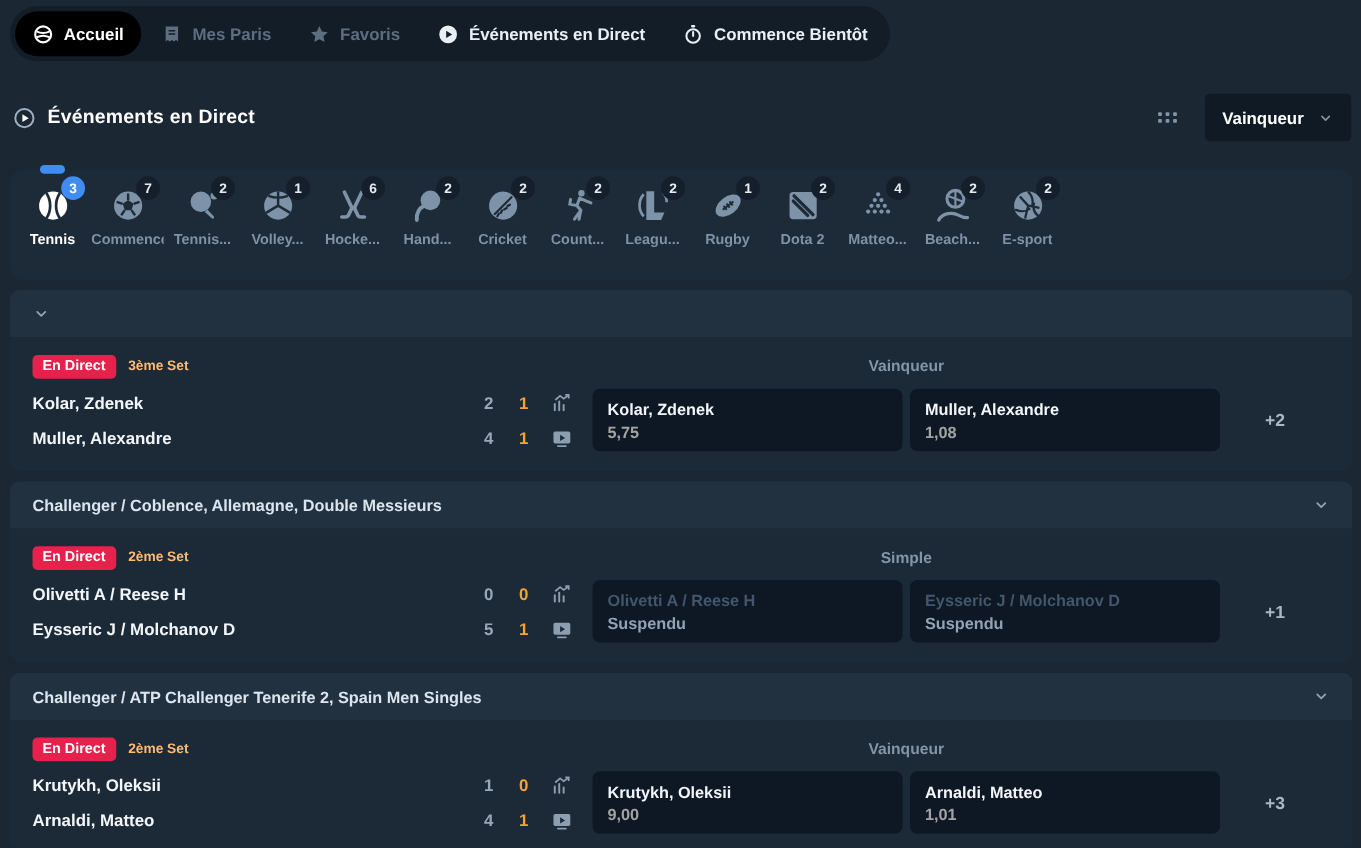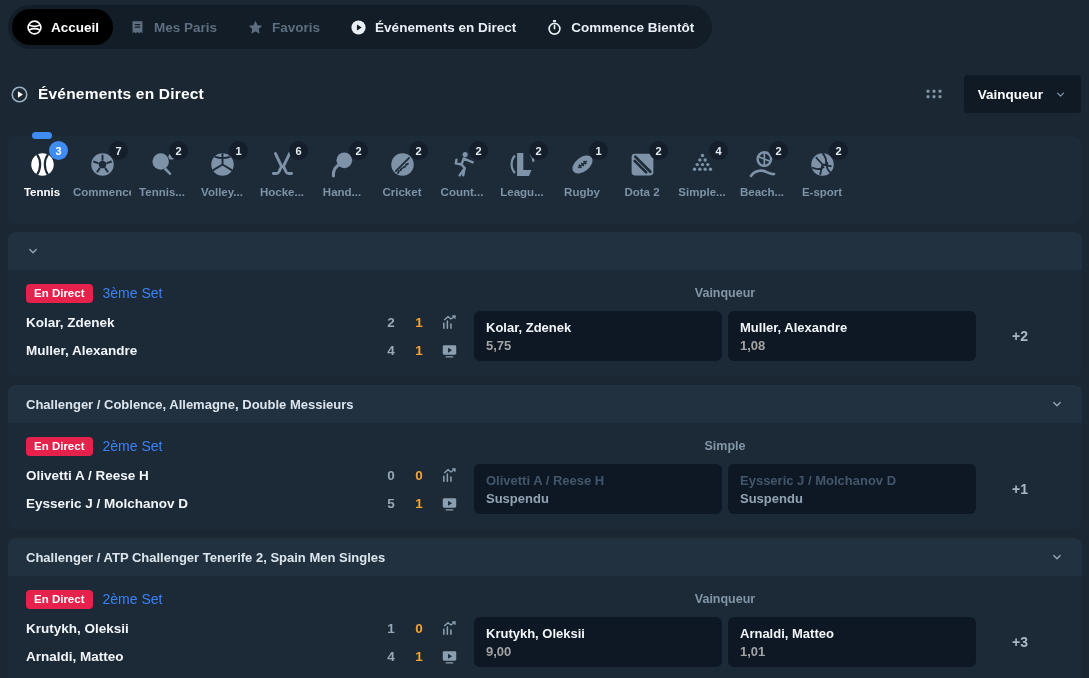--- a/index.html
+++ b/index.html
@@ -73,21 +73,21 @@
     display:flex; align-items:center; justify-content:space-between;
     height:38px; padding:0 18px; background:#223140; cursor:pointer;
   }
   .league-title { color:#dce5ed; font-size:13px; font-weight:700; }
   .card-header .chev { width:14px; height:14px; color:#93a5b5; }
   .card-body { background:#1c2936; padding:13px 18px 16px; display:flex; }
 
   .left-col { flex:0 0 438px; display:flex; flex-direction:column; }
   .status-row { display:flex; align-items:center; gap:10px; height:20px; margin-bottom:8px; }
   .live-badge { background:#e6214b; color:#fff; font-size:11.5px; font-weight:700; padding:3px 8px 4px; border-radius:4px; }
-  .period { color:#3b82f6; font-size:14px; font-weight:400; }
+  .period { color:#fdba74; font-size:11px; font-weight:700; }
   .team-row { display:flex; align-items:center; height:22px; }
   .team-row + .team-row { margin-top:6px; }
   .team-name { flex:1; color:#f2f6fa; font-size:13.5px; font-weight:700; }
   .score-a { width:26px; text-align:center; color:#97a8b8; font-size:13.5px; font-weight:700; }
   .score-b { width:30px; text-align:center; color:#f2a339; font-size:13.5px; font-weight:700; }
   .row-icon { width:30px; display:flex; justify-content:center; color:#8c9fb0; cursor:pointer; }
   .row-icon .icon { width:17px; height:17px; }
 
   .odds-area { flex:1; display:flex; margin-left:10px; }
   .odds-main { flex:1; display:flex; flex-direction:column; }
@@ -324,21 +324,21 @@
             <circle cx="12" cy="12.1" r="1.4"></circle>
             <circle cx="16.4" cy="12.1" r="1.4"></circle>
             <circle cx="5.4" cy="15.9" r="1.4"></circle>
             <circle cx="9.8" cy="15.9" r="1.4"></circle>
             <circle cx="14.2" cy="15.9" r="1.4"></circle>
             <circle cx="18.6" cy="15.9" r="1.4"></circle>
           </g>
         </svg>
       </span>
       <span class="count">4</span>
-      <span class="sport-label">Simple...</span>
+      <span class="sport-label">Matteo...</span>
     </div>
     <div class="sport-item">
       <span class="icon sicon">
         <svg viewBox="0 0 24 24">
           <circle cx="13.5" cy="7.5" r="5.6" fill="none" stroke="currentColor" stroke-width="2"></circle>
           <path d="M13.5 1.9v11.2M8.2 5.5l10.6 4" stroke="currentColor" stroke-width="1.4"></path>
           <path d="M2.5 21.5c2.5-4.5 9-5.5 13-3.2 2.2 1.2 4.5 1.8 6 1.6" fill="none" stroke="currentColor" stroke-width="2.2" stroke-linecap="round"></path>
         </svg>
       </span>
       <span class="count">2</span>

